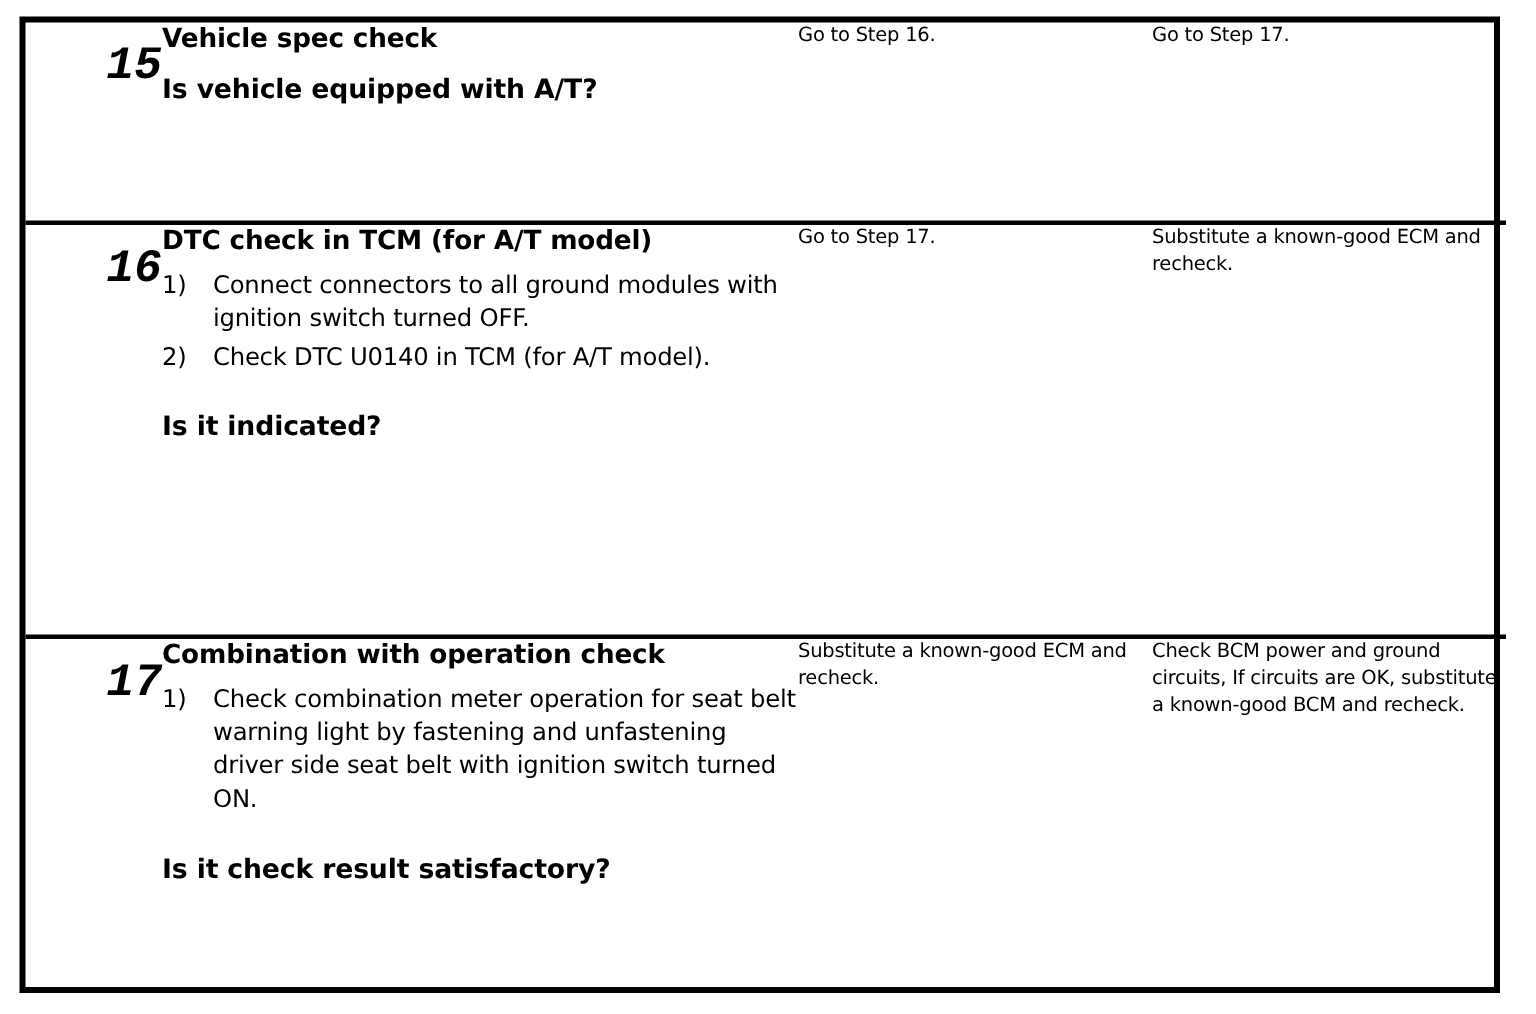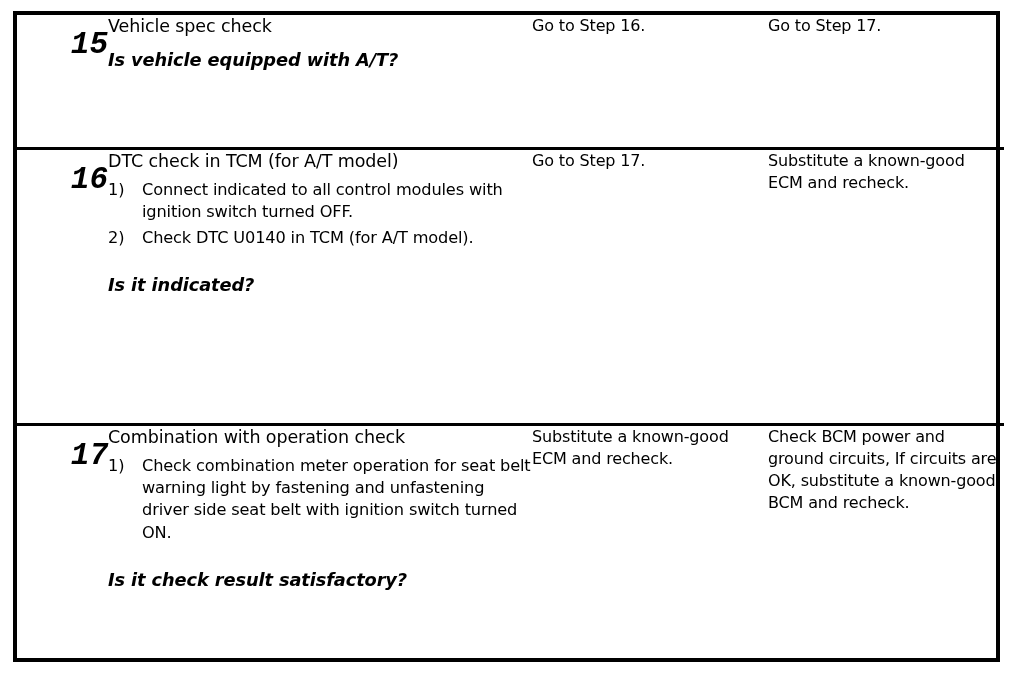--- a/index.html
+++ b/index.html
@@ -68,21 +68,21 @@
     line-height: 1;
     padding-top: 14px;
     letter-spacing: 0px;
   }
 
   
   .cell-desc {
     padding: 10px 8px 10px 11px;
   }
   .desc-title {
-    font-weight: normal;
+    font-weight: bold;
     font-size: 17.5px;
     line-height: 1.32;
     margin: 0 0 6px 0;
     letter-spacing: -0.1px;
   }
   ol.desc-list {
     margin: 0;
     padding: 0;
     list-style: none;
   }
@@ -97,36 +97,35 @@
   ol.desc-list li .li-marker {
     position: absolute;
     left: 0;
     top: 0;
     width: 28px;
     text-align: left;
     font-size: 16.2px;
   }
   .desc-question {
     font-weight: bold;
-    font-style: italic;
     font-size: 17.8px;
     line-height: 1.33;
     margin-top: 10px;
     letter-spacing: -0.1px;
   }
   .desc-question.tight {
     margin-top: 24px;
   }
 
   
   .cell-yes, .cell-no {
     padding: 10px 8px 10px 11px;
   }
   .result-text {
-    font-size: 16px;
+    font-size: 13px;
     line-height: 1.38;
     letter-spacing: -0.15px;
     white-space: pre-line;
   }
 
   
   tr.row-15 { height: 121px; }
   tr.row-16 { height: 250px; }
   tr.row-17 { height: 212px; }
 </style>
@@ -161,21 +160,21 @@
 
       <tr class="step-row row-16">
         <td class="cell-step">
           <span class="step-num">16</span>
         </td>
         <td class="cell-desc">
           <div class="desc-title">DTC check in TCM (for A/T model)</div>
           <ol class="desc-list">
             <li>
               <span class="li-marker">1)</span>
-              <span>Connect indicated to all control modules with ignition switch turned OFF.</span>
+              <span>Connect connectors to all ground modules with ignition switch turned OFF.</span>
             </li>
             <li>
               <span class="li-marker">2)</span>
               <span>Check DTC U0140 in TCM (for A/T model).</span>
             </li>
           </ol>
           <div class="desc-question tight">Is it indicated?</div>
         </td>
         <td class="cell-yes">
           <div class="result-text">Go to Step 17.</div>

